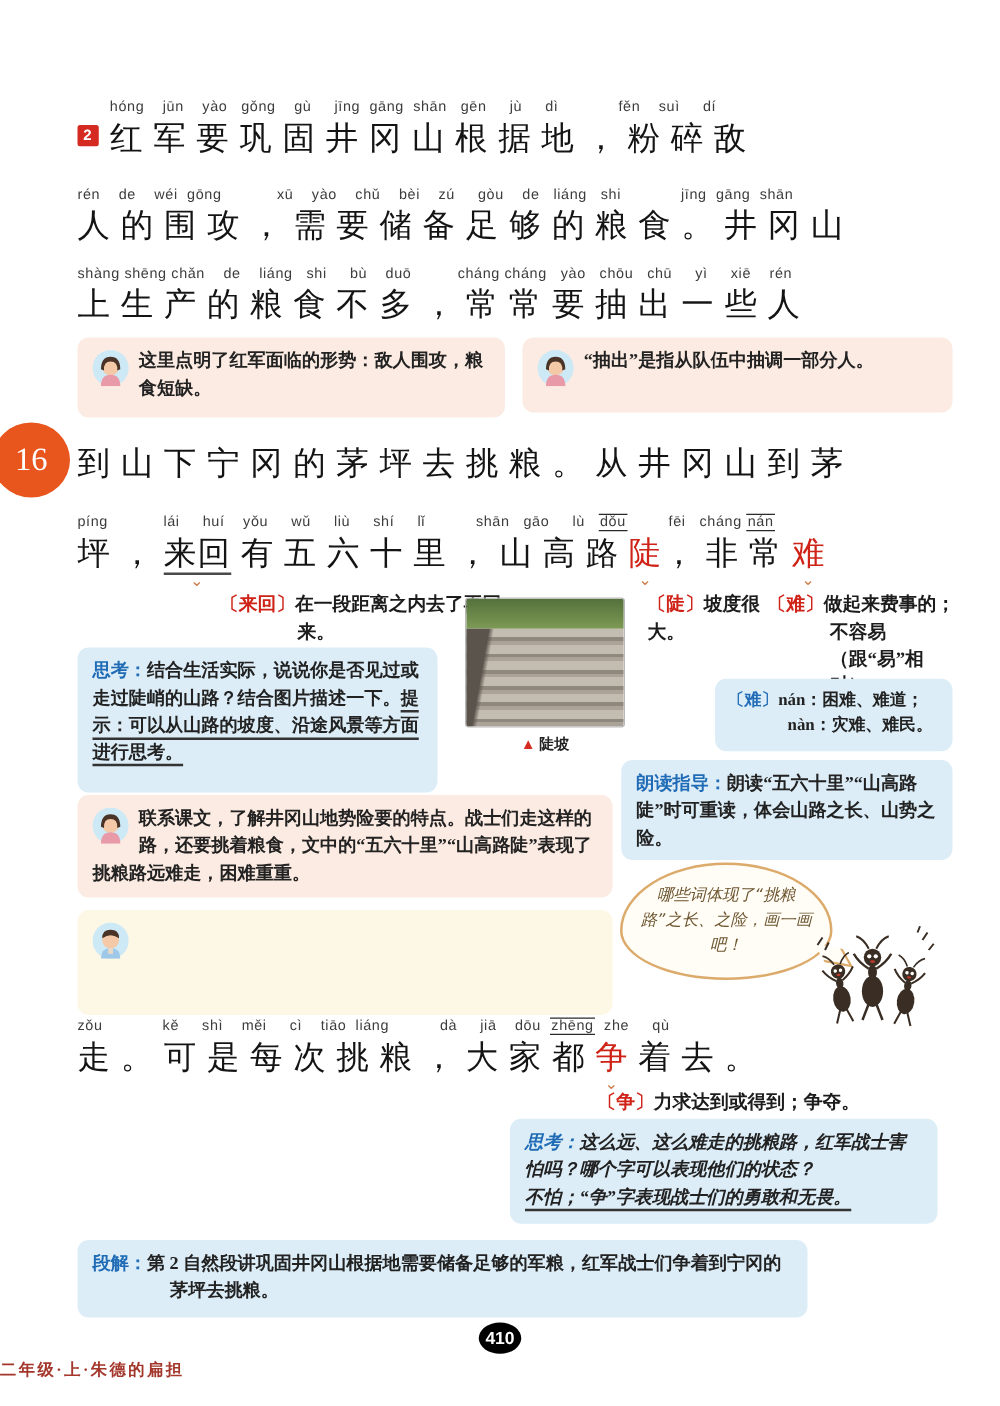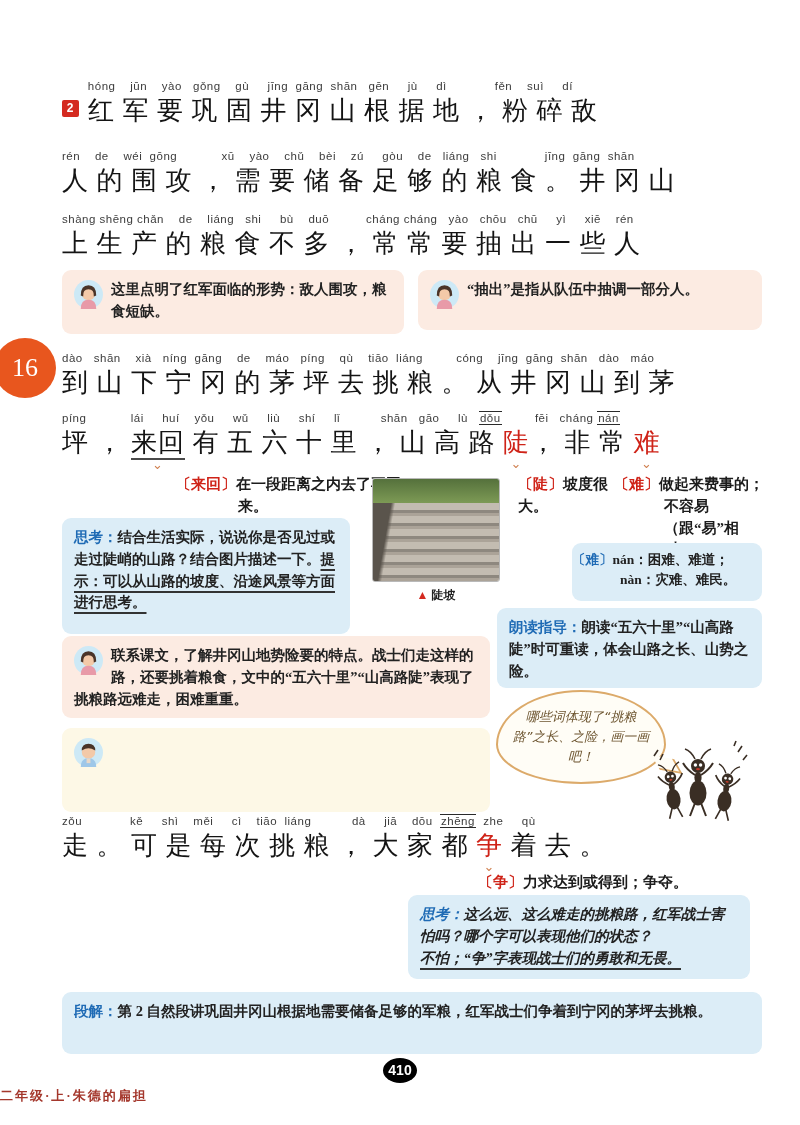--- a/index.html
+++ b/index.html
@@ -112,21 +112,20 @@
     <svg class="avatar" viewBox="0 0 30 30">
         <circle cx="15" cy="15" r="15" fill="#cde9f6"></circle>
         <circle cx="15" cy="14" r="7" fill="#f3c9a8"></circle>
         <path d="M7,16 Q7,5.5 15,5.5 Q23,5.5 23,16 L20.5,17 Q21,9.5 15,9.5 Q9,9.5 9.5,17 Z" fill="#4a3428"></path>
         <path d="M7,30 Q7,20.5 15,20.5 Q23,20.5 23,30 Z" fill="#e89aa8"></path>
       </svg>
     <span>“抽出”是指从队伍中抽调一部分人。</span>
   </div>
 
   <div class="pline" style="top:352px">
-    <div class="pinyin">dào   shān    xià   níng  gāng    de    máo   píng    qù    tiāo  liáng         cóng    jīng  gāng  shān   dào   máo</div>
     <div class="hanzi">到 山 下 宁 冈 的 茅 坪 去 挑 粮 。 从 井 冈 山 到 茅</div>
   </div>
 
   <div class="pline" style="top:412px">
     <div class="pinyin"><span>píng            lái     huí    yǒu     wǔ     liù     shí     lǐ           shān   gāo     lù   </span><span class="pmark">dǒu</span><span>         fēi   cháng </span><span class="pmark">nán</span></div>
     <div class="hanzi"><span>坪 ， </span><span class="u2 caret">来回</span><span> 有 五 六 十 里 ， 山 高 路 </span><span class="red caret">陡</span><span>， 非 常 </span><span class="red caret">难</span></div>
   </div>
 
   <div class="anno hang62" style="left:140px; top:474px; width:236px;">
     <span class="term">〔来回〕</span><span>在一段距离之内去了再回来。</span>
@@ -142,21 +141,21 @@
   </div>
 
   <div class="anno" style="left:518px; top:474px; width:94px;">
     <span class="term">〔陡〕</span><span>坡度很大。</span>
   </div>
 
   <div class="anno hang50" style="left:614px; top:474px; width:150px;">
     <span class="term">〔难〕</span><span>做起来费事的；不容易（跟“易”相对）。</span>
   </div>
 
-  <div class="box blue" style="left:572px; top:543px; width:190px; height:58px; padding:7px 0; font-size:13.5px;">
+  <div class="box blue" style="left:572px; top:543px; width:190px; height:58px; padding:7px 10px; font-size:13.5px;">
     <span class="bterm">〔难〕</span><span>nán：困难、难道；</span>
     <div style="margin-left:48px;">nàn：灾难、难民。</div>
   </div>
 
   <div class="box blue" style="left:62px; top:518px; width:288px; height:116px;">
     <span class="blab">思考：</span><span>结合生活实际，说说你是否见过或走过陡峭的山路？结合图片描述一下。</span><span class="uline">提示：可以从山路的坡度、沿途风景等方面进行思考。</span>
   </div>
 
   <div class="box blue" style="left:497px; top:608px; width:265px; height:80px;">
     <span class="blab">朗读指导：</span><span>朗读“五六十里”“山高路陡”时可重读，体会山路之长、山势之险。</span>
@@ -217,20 +216,20 @@
   <div class="anno" style="left:478px; top:872px; width:290px;">
     <span class="term">〔争〕</span><span>力求达到或得到；争夺。</span>
   </div>
 
 
   <div class="box blue" style="left:408px; top:895px; width:342px; height:84px;font-style:italic;">
     <span class="blab">思考：</span><span>这么远、这么难走的挑粮路，红军战士害怕吗？哪个字可以表现他们的状态？</span>
     <div class="uline">不怕；“争”字表现战士们的勇敢和无畏。</div>
   </div>
 
-  <div class="box blue" style="left:62px; top:992px; width:700px; height:62px;">
+  <div class="box blue" style="left:62px; top:992px; width:584px; height:62px;">
     <p style="padding-left:62px; text-indent:-62px;"><span class="blab">段解：</span><span>第 2 自然段讲巩固井冈山根据地需要储备足够的军粮，红军战士们争着到宁冈的茅坪去挑粮。</span></p>
   </div>
 
   <div class="pgcircle">410</div>
   <div class="pglabel">二年级·上·朱德的扁担</div>
 
 </div>
 
 </body></html>

